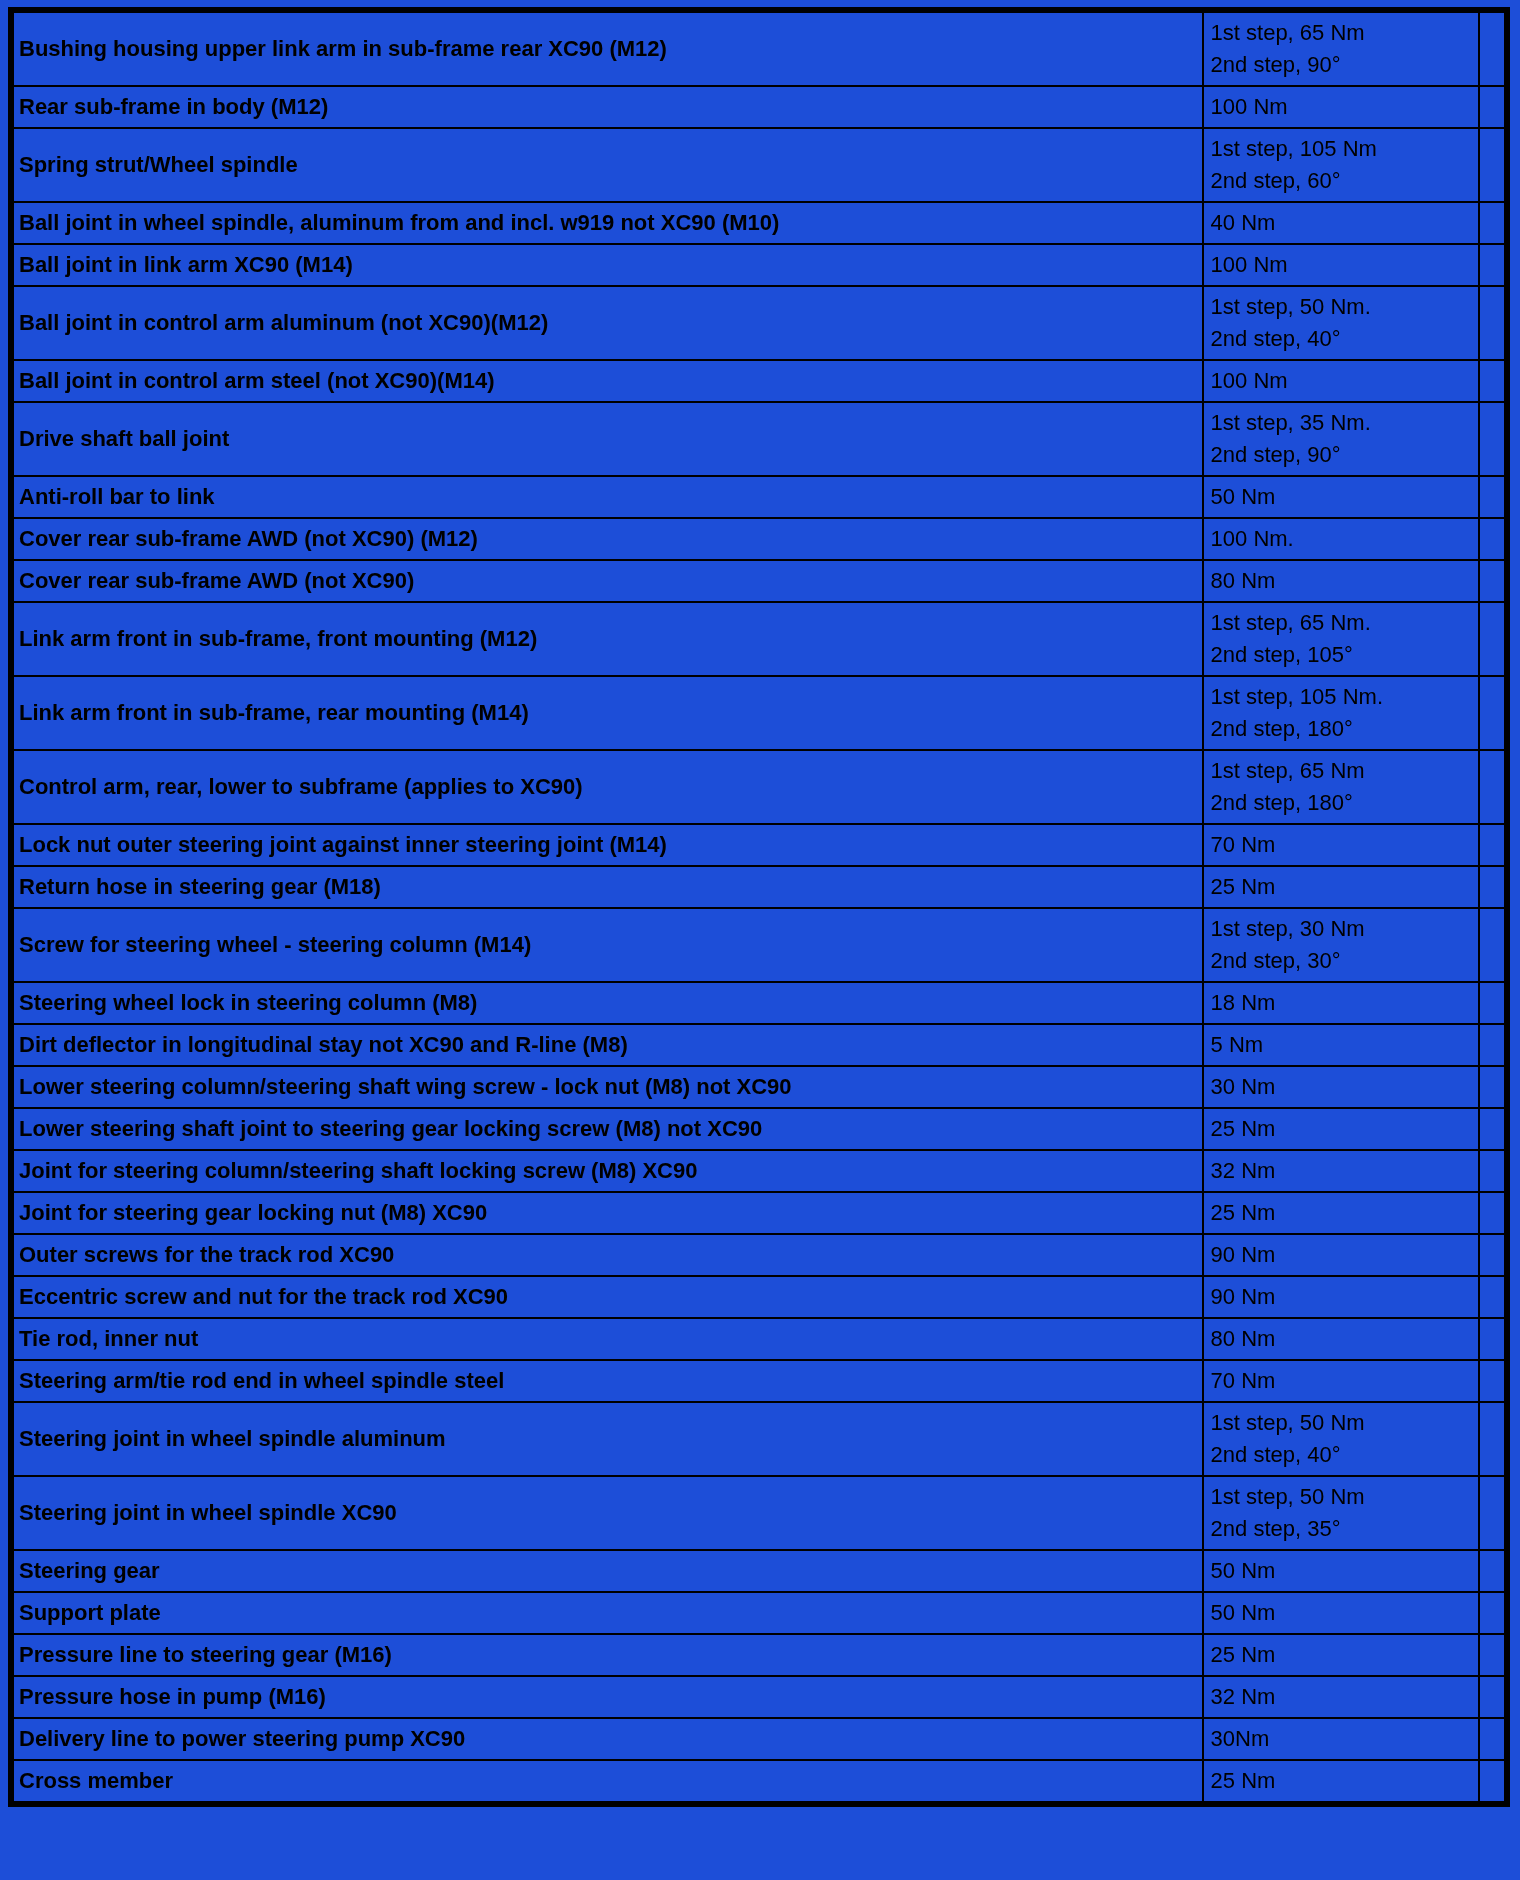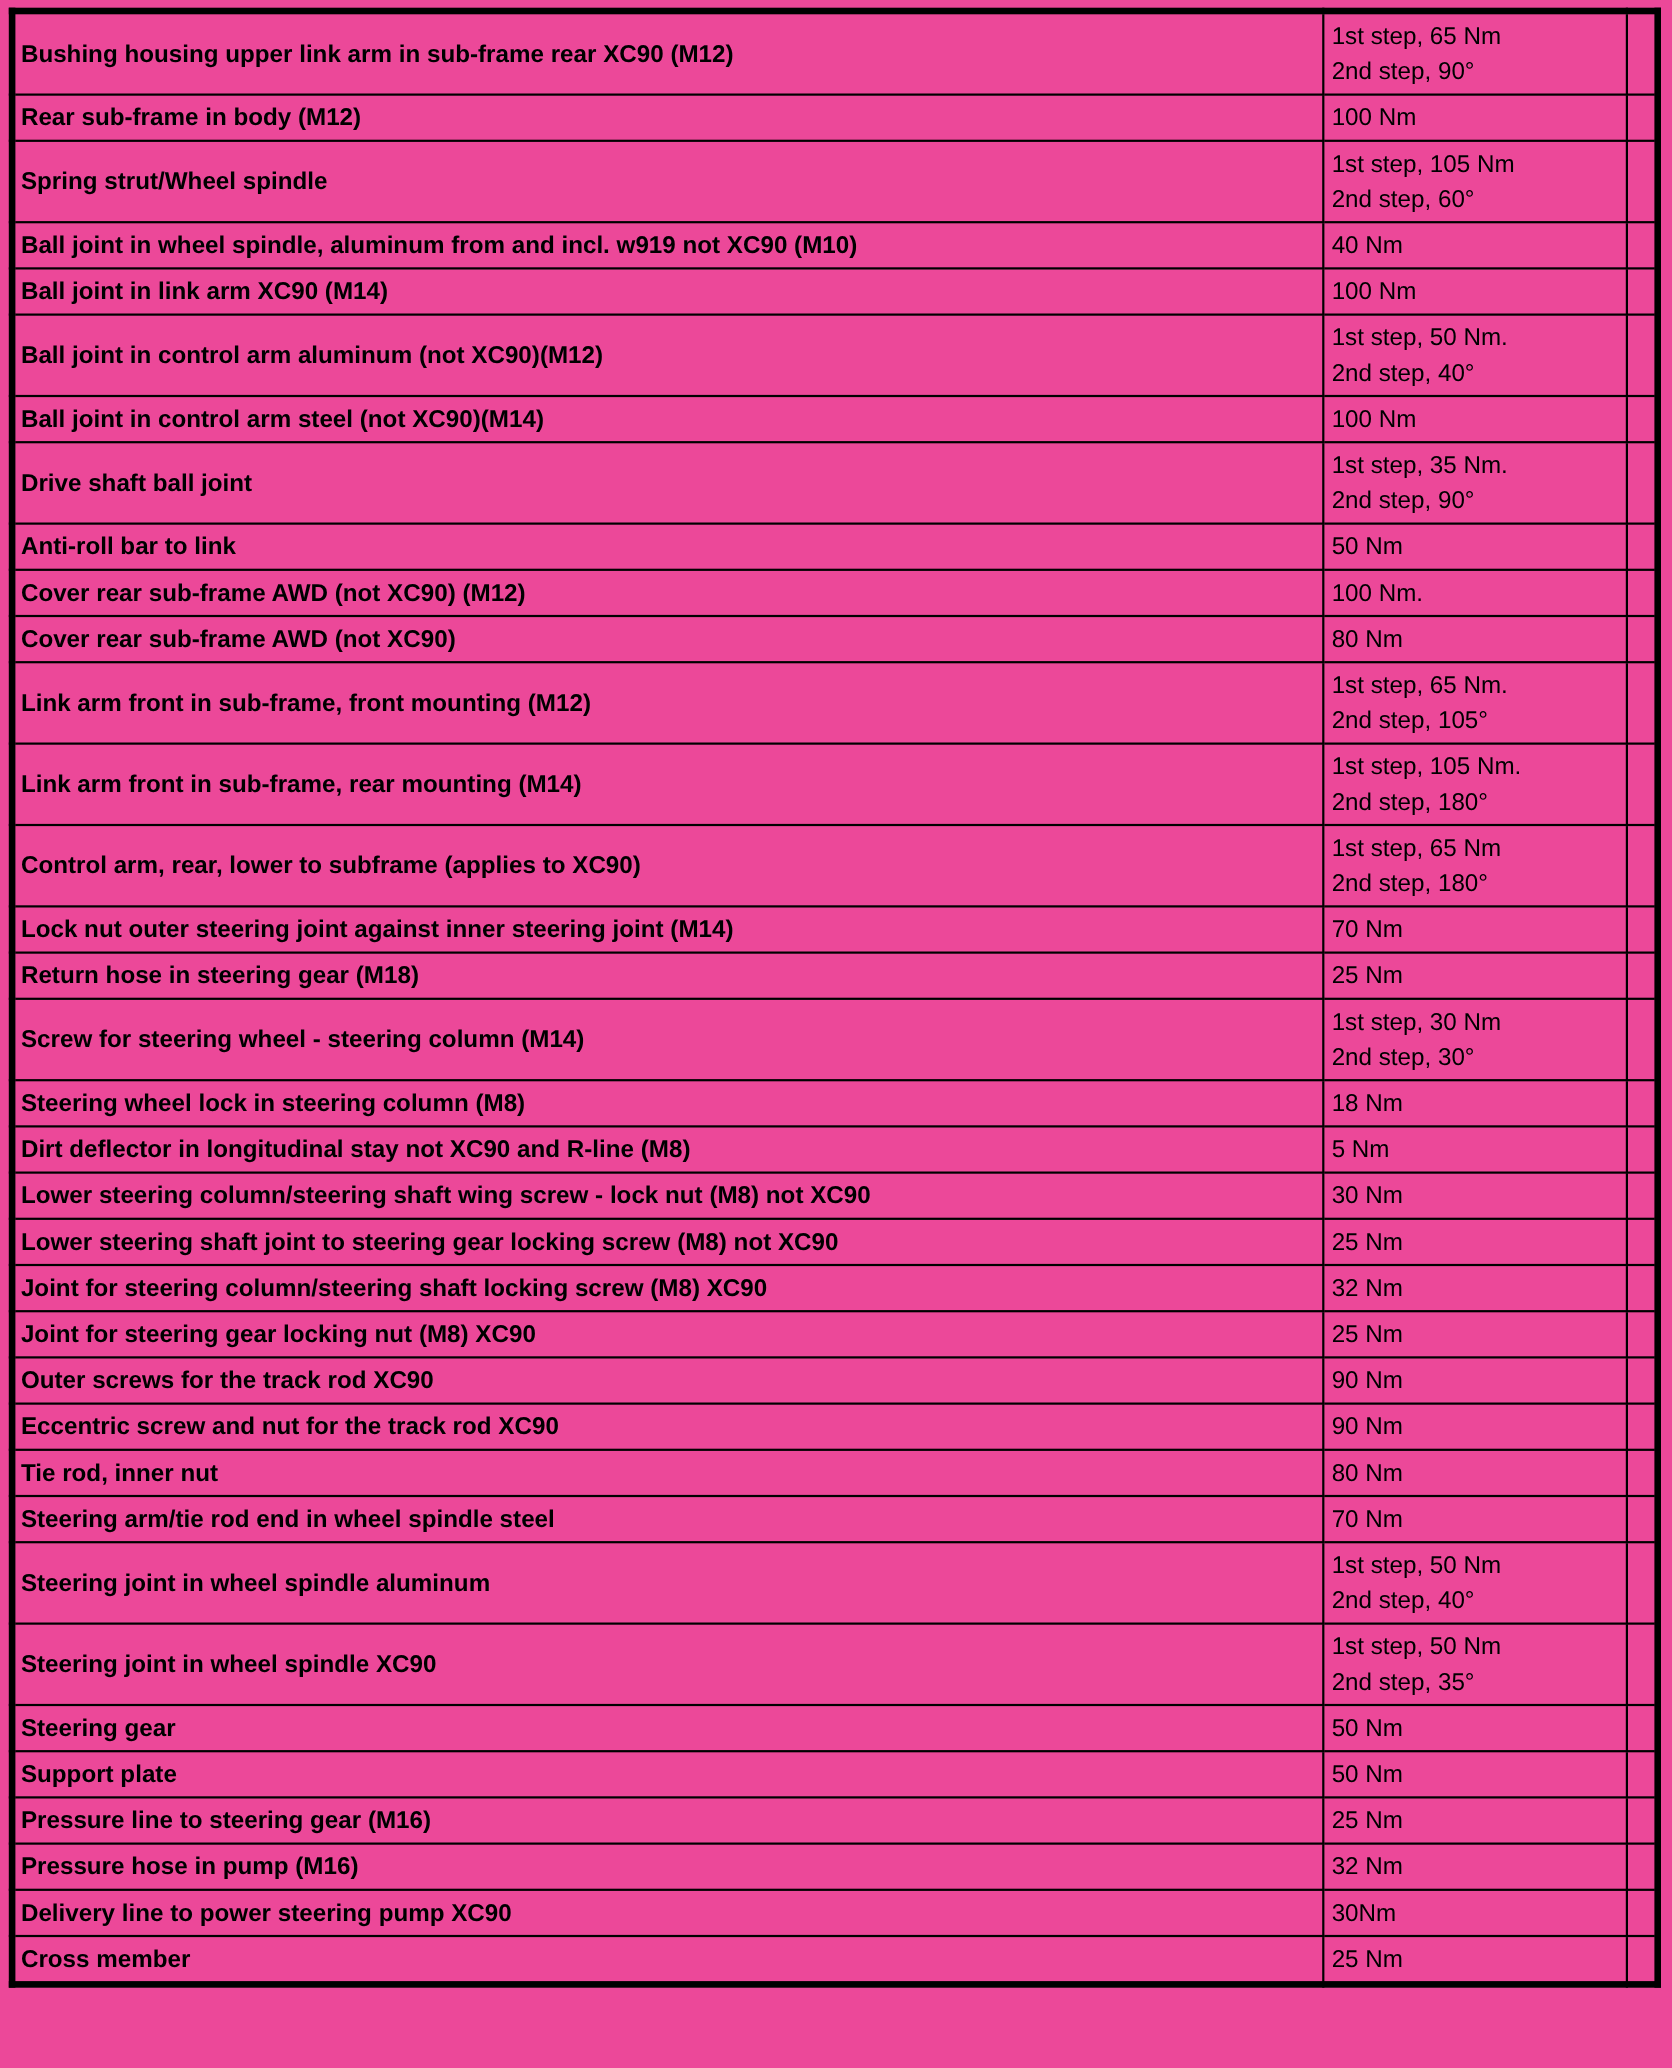--- a/index.html
+++ b/index.html
@@ -6,21 +6,21 @@
     margin: 0;
     padding: 0;
     background: #ffffff;
     font-family: "Liberation Sans", sans-serif;
     color: #000000;
   }
   .page {
     position: relative;
     width: 1520px;
     height: 1880px;
-    background: #ec4899;
+    background: #1d4ed8;
     box-sizing: border-box;
     padding: 7px 9px 10px 8px;
     overflow: hidden;
   }
   table.torque-table {
     border-collapse: collapse;
     table-layout: fixed;
     width: 1502px;
     border: 6px solid #000000;
   }

